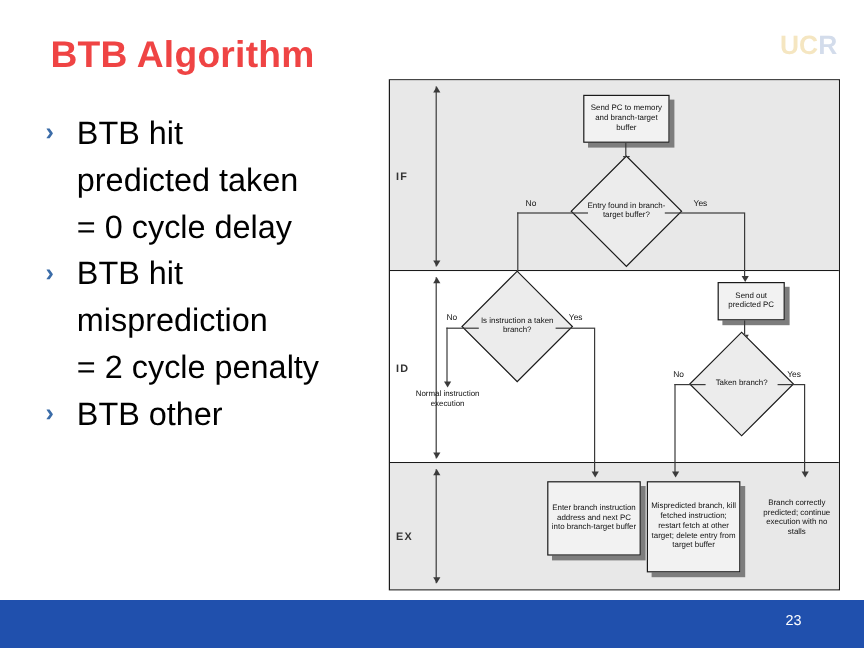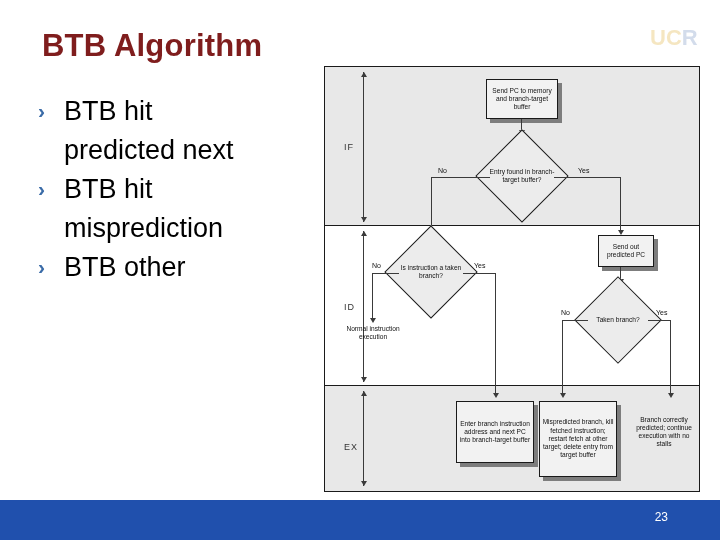--- a/index.html
+++ b/index.html
@@ -3,21 +3,21 @@
 <meta charset="utf-8">
 <style>
   html,body{margin:0;padding:0;}
   body{
     width:720px;height:540px;background:#ffffff;overflow:hidden;position:relative;
     font-family:"Liberation Sans", sans-serif;
   }
   
   #slide-title{
     position:absolute;left:42px;top:28px;
-    font-size:31px;font-weight:700;color:#7f1d1d;letter-spacing:.2px;
+    font-size:31px;font-weight:700;color:#ef4444;letter-spacing:.2px;
     white-space:nowrap;
   }
   
   #ucr-logo{
     position:absolute;left:650px;top:27px;
     font-size:22px;font-weight:700;letter-spacing:0px;line-height:1;
     opacity:.45;
   }
   #ucr-logo .uc{color:#e9c877;}
   #ucr-logo .r{color:#9fb3d4;}
@@ -37,21 +37,21 @@
   
   #figure{
     position:absolute;left:324px;top:66px;width:376px;height:426px;
     border:1px solid #1a1a1a;background:#ffffff;box-sizing:border-box;
   }
   .band{position:absolute;left:0;right:0;box-sizing:border-box;}
   #band-if{top:0;height:159px;background:#e8e8e8;border-bottom:1px solid #1a1a1a;}
   #band-id{top:159px;height:160px;background:#ffffff;border-bottom:1px solid #1a1a1a;}
   #band-ex{top:319px;bottom:0;background:#e8e8e8;}
   .stage-label{
-    position:absolute;left:19px;font-size:9px;color:#333;letter-spacing:1px;
+    position:absolute;left:5px;font-size:9px;color:#333;letter-spacing:1px;font-weight:bold;
   }
   
   .spine{position:absolute;left:38px;width:1px;background:#3a3a3a;}
   .spine::before,.spine::after{
     content:"";position:absolute;left:-2.5px;border-left:3px solid transparent;
     border-right:3px solid transparent;
   }
   .spine::before{top:0;border-bottom:5px solid #3a3a3a;}
   .spine::after{bottom:0;border-top:5px solid #3a3a3a;}
   
@@ -103,29 +103,37 @@
   <span class="uc">UC</span><span class="r">R</span>
 </div>
 
 <div id="bullet-list">
   <div class="bullet-row">
     <span class="bullet-mark">›</span>
     <span class="bullet-text">BTB hit</span>
   </div>
   <div class="bullet-row">
     <span class="bullet-mark blank"></span>
-    <span class="bullet-text">predicted next</span>
+    <span class="bullet-text">predicted taken</span>
+  </div>
+  <div class="bullet-row">
+    <span class="bullet-mark blank"></span>
+    <span class="bullet-text">= 0 cycle delay</span>
   </div>
   <div class="bullet-row">
     <span class="bullet-mark">›</span>
     <span class="bullet-text">BTB hit</span>
   </div>
   <div class="bullet-row">
     <span class="bullet-mark blank"></span>
     <span class="bullet-text">misprediction</span>
+  </div>
+  <div class="bullet-row">
+    <span class="bullet-mark blank"></span>
+    <span class="bullet-text">= 2 cycle penalty</span>
   </div>
   <div class="bullet-row">
     <span class="bullet-mark">›</span>
     <span class="bullet-text">BTB other</span>
   </div>
 </div>
 
 <div id="figure">
 
   <div class="band" id="band-if"></div>

